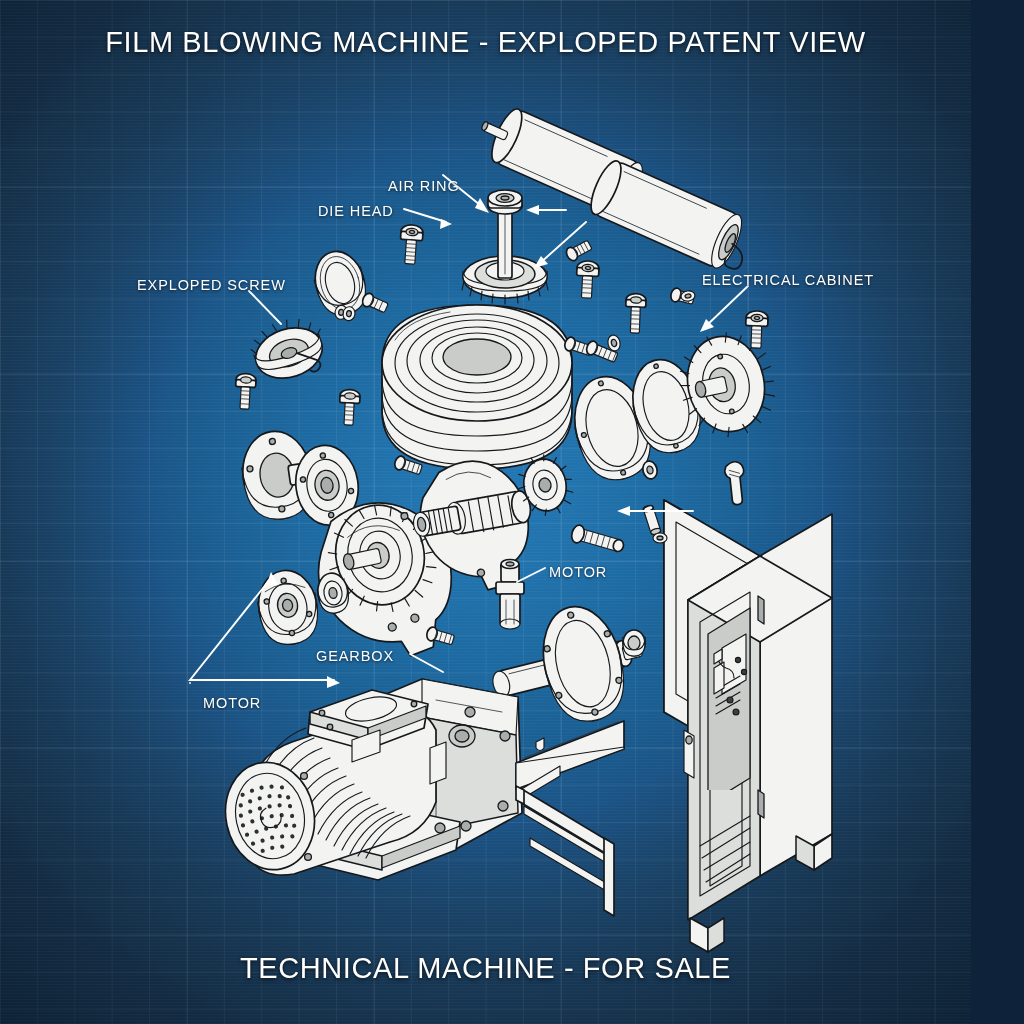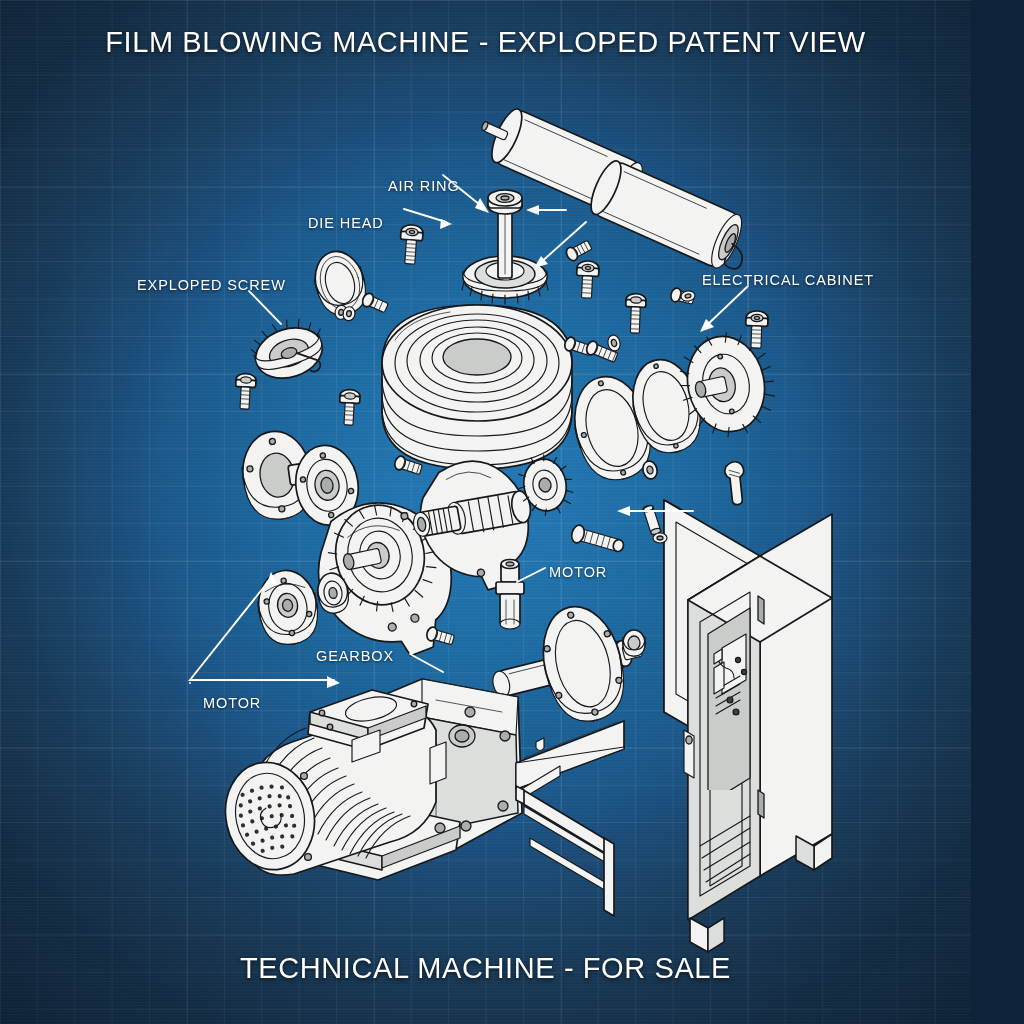--- a/index.html
+++ b/index.html
@@ -706,21 +706,21 @@
       <polygon class="arrowhead" points="340,683 327,688 327,676"></polygon>
     </g>
   </svg>
 
   <div class="title" id="title-top">FILM BLOWING MACHINE - EXPLOPED PATENT VIEW</div>
 
   <div class="title" id="title-bottom">TECHNICAL MACHINE - FOR SALE</div>
 
   <div class="label" id="lbl-air-ring" style="left:388px;top:178px;">AIR RING</div>
 
-  <div class="label" id="lbl-die-head" style="left:308px;top:203px;margin-top:12px;">DIE HEAD</div>
+  <div class="label" id="lbl-die-head" style="left:318px;top:203px;">DIE HEAD</div>
 
   <div class="label" id="lbl-extruder-screw" style="left:137px;top:277px;">EXPLOPED SCREW</div>
 
   <div class="label" id="lbl-electrical-cabinet" style="left:702px;top:272px;text-align:right;">ELECTRICAL CABINET</div>
 
   <div class="label" id="lbl-motor-right" style="left:549px;top:564px;">MOTOR</div>
 
   <div class="label" id="lbl-gearbox" style="left:316px;top:648px;">GEARBOX</div>
 
   <div class="label" id="lbl-motor-left" style="left:203px;top:695px;">MOTOR</div>

